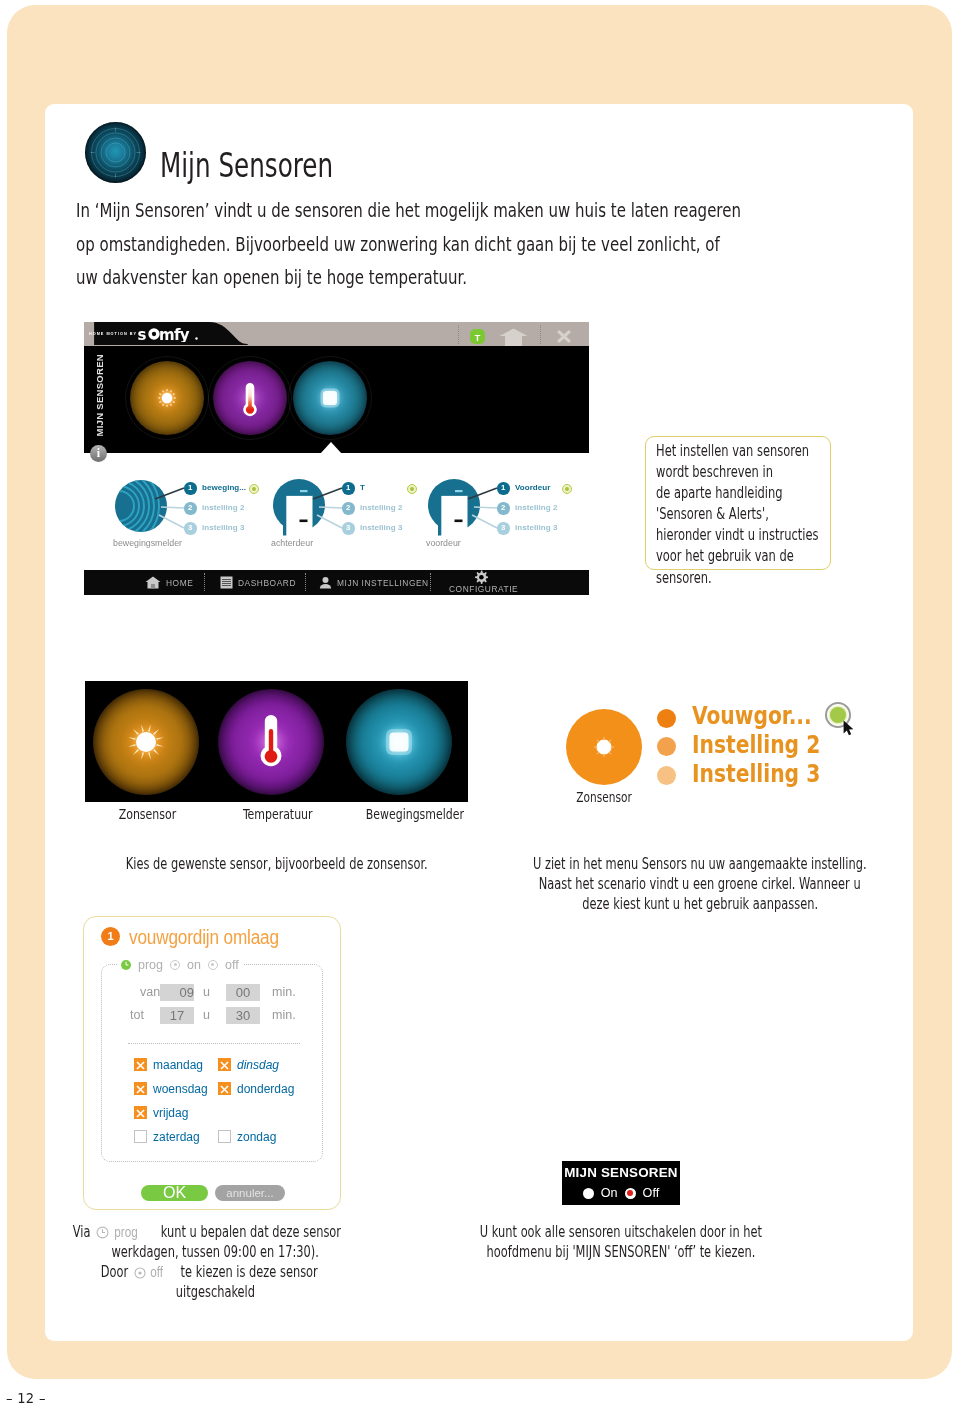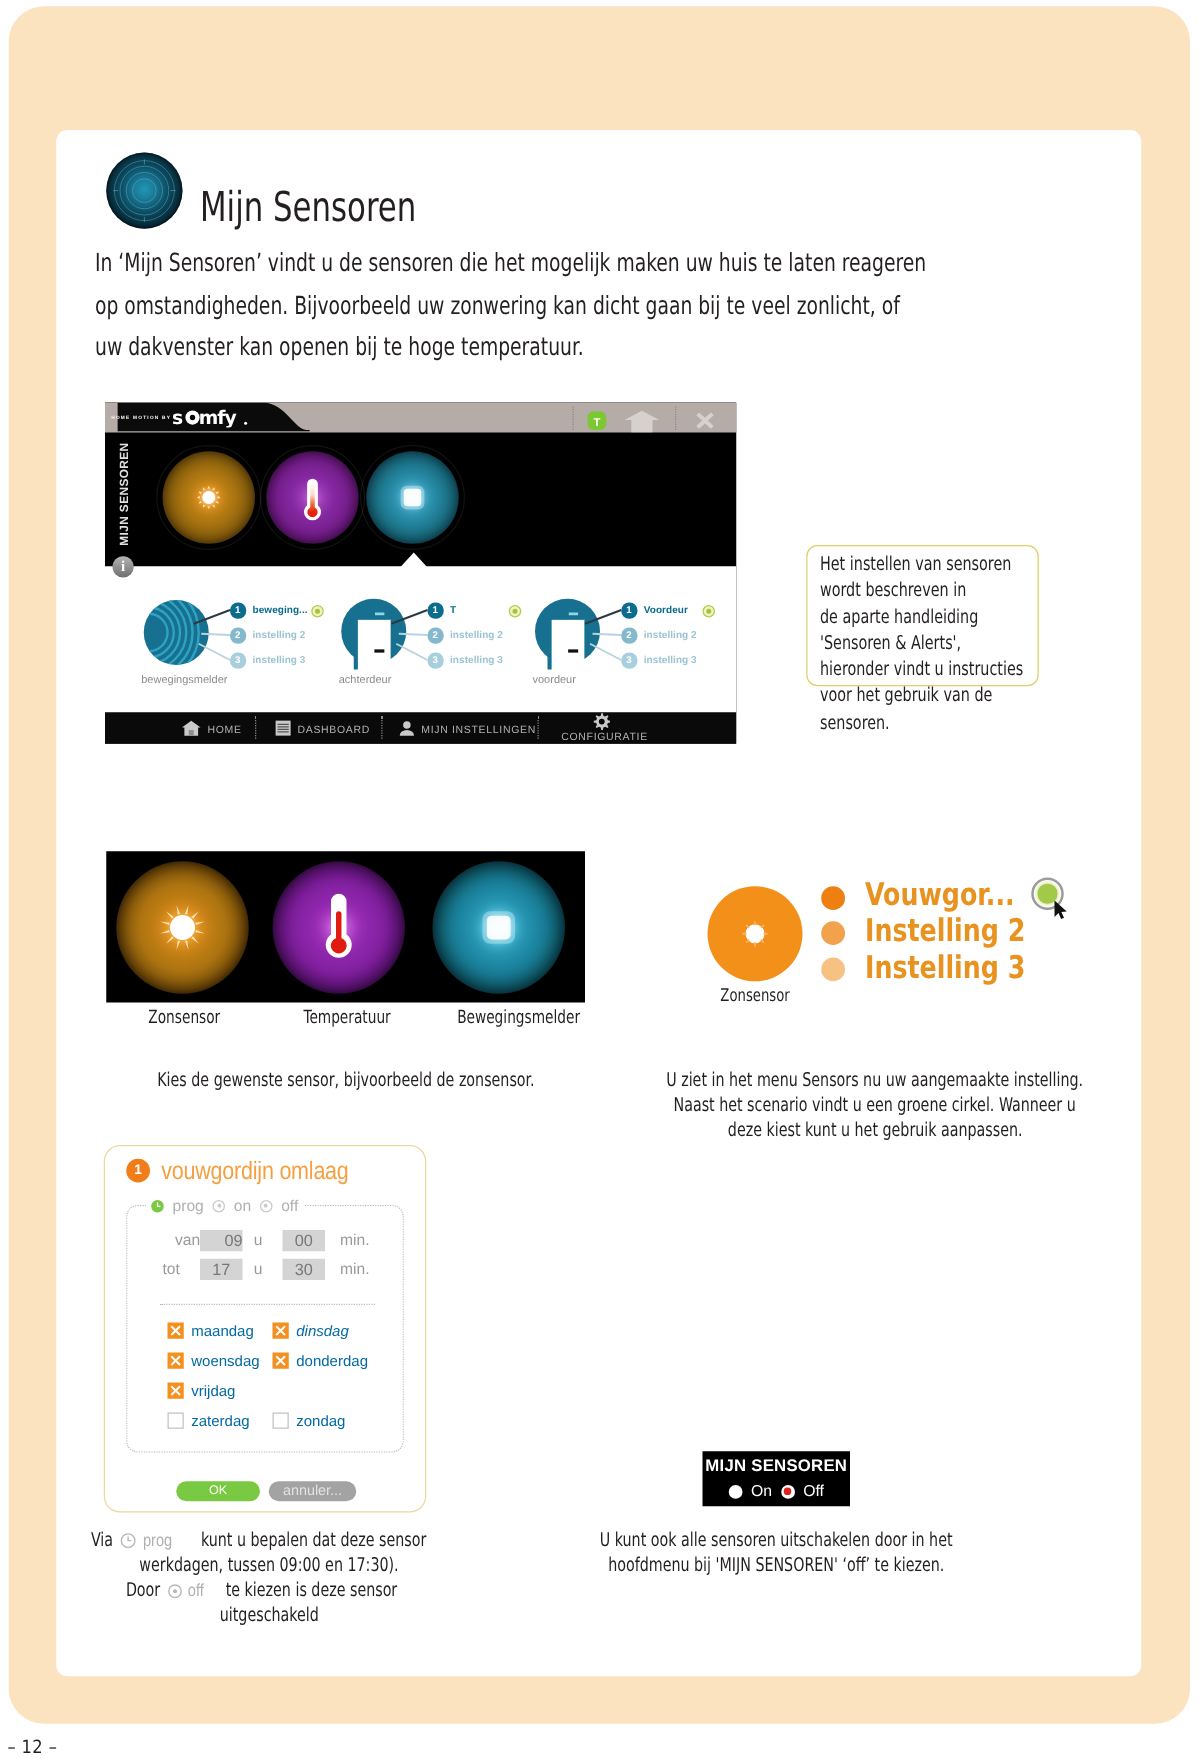--- a/index.html
+++ b/index.html
@@ -44,21 +44,21 @@
   .b1{background:#0b6c8e;}
   .b2{background:#84b9cd;}
   .b3{background:#a8cfdd;}
   .slabel{position:absolute;font-size:8px;white-space:nowrap;letter-spacing:0.05px;}
   .sl1{color:#0b6c8e;font-weight:bold;}
   .sl23{color:#9cc3d2;font-weight:bold;}
   .greendot{position:absolute;width:8px;height:8px;border-radius:50%;border:1.2px solid #b9c948;background:#eef3c4;}
   .greendot::after{content:"";position:absolute;left:1.6px;top:1.6px;width:4.8px;height:4.8px;border-radius:50%;background:#a9c23d;}
 
   
-  .callout{position:absolute;left:645px;top:436px;width:186px;height:113px;border:1.3px solid #e0cf6a;border-radius:9px;box-sizing:border-box;}
+  .callout{position:absolute;left:645px;top:436px;width:186px;height:134px;border:1.3px solid #e0cf6a;border-radius:9px;box-sizing:border-box;}
   .callout-txt{position:absolute;left:10px;top:4px;font-size:15.2px;color:#231f20;line-height:21.1px;}
   .callout-txt > div{transform:scaleX(0.84);transform-origin:left center;white-space:nowrap;}
 
   
   .gallery{position:absolute;left:85px;top:681px;width:383px;height:121px;background:#000;overflow:hidden;}
   .g-glow{position:absolute;width:106px;height:106px;border-radius:50%;top:8px;}
   .g-sun{left:8px;background:radial-gradient(circle,#ffffff 4%,#ffd78e 8%,#f5ae4b 12%,#e6992b 16%,#d78b1d 21%,#ca8317 26%,#c07e14 31%,#b97a12 36%,#b37711 41%,#ac7310 46%,#a06a0e 51%,#90600c 56%,#7a5009 61%,#5f3d07 66%,#432b05 70%,#2a1b03 75%,#150d01 80%,#060300 85%,#000 91%);}
   .g-temp{left:133px;background:radial-gradient(circle,#cc6ddc 7%,#b94fcd 12%,#a93ec2 17%,#9d30b8 22%,#942ab1 27%,#8e26ac 32%,#8a24a8 37%,#8622a4 42%,#81209e 47%,#791c95 52%,#6b1785 57%,#5a1371 62%,#450e57 67%,#2f093c 71%,#1b0522 76%,#0a020e 81%,#000 87%);}
   .g-mot{left:261px;background:radial-gradient(circle,#c4eef8 6%,#8ad7ea 11%,#5cbfd8 16%,#3ba9c6 21%,#2c9bb8 26%,#2492af 31%,#208ca8 36%,#1d86a1 41%,#1a809a 46%,#17778f 51%,#136a7e 56%,#0f5a6a 61%,#0b4553 66%,#073039 71%,#041c22 76%,#010a0d 81%,#000 87%);}
   .g-cap{position:absolute;top:805px;font-size:14.6px;color:#231f20;text-align:center;}
@@ -96,21 +96,21 @@
   .leg-green{width:10px;height:10px;border-radius:50%;background:#7ac943;position:relative;}
   .leg-radio{width:10px;height:10px;border-radius:50%;border:1px solid #c9c9c9;box-sizing:border-box;position:relative;}
   .leg-radio::after{content:"";position:absolute;left:2.5px;top:2.5px;width:3px;height:3px;border-radius:50%;background:#c9c9c9;}
   .fld-lbl{position:absolute;font-size:12.5px;color:#9a9a9a;}
   .fld{position:absolute;width:34px;height:17px;background:#d4d4d4;color:#777;font-size:13px;text-align:center;line-height:17px;}
   .dlg-divider{position:absolute;left:44px;top:126px;width:172px;border-top:1.4px dotted #bdbdbd;}
   .chk{position:absolute;width:13px;height:13px;box-sizing:border-box;}
   .chk-on{background:#f5901e;}
   .chk-off{border:1.4px solid #c2c2c2;background:#fff;}
   .chk-lbl{position:absolute;font-size:12px;color:#0369a1;}
-  .btn-ok{position:absolute;left:57px;top:268px;width:67px;height:16px;border-radius:8px;background:#7ac943;color:#fff;font-size:10px;text-align:center;line-height:16px;}
+  .btn-ok{position:absolute;left:57px;top:268px;width:67px;height:16px;border-radius:8px;background:#7ac943;color:#fff;font-size:16px;text-align:center;line-height:16px;}
   .btn-cancel{position:absolute;left:131px;top:268px;width:70px;height:16px;border-radius:8px;background:#a3a3a3;color:#e2e2e2;font-size:11.5px;text-align:center;line-height:16px;}
 
   
   .onoff{position:absolute;left:562px;top:1161px;width:118px;height:44px;background:#000;font-family:"Liberation Sans",sans-serif;}
   .onoff-title{position:absolute;left:0;top:4px;width:118px;text-align:center;color:#fff;font-size:13.4px;font-weight:bold;letter-spacing:0.2px;}
   .onoff-row{position:absolute;left:0;top:25px;width:118px;display:flex;justify-content:center;align-items:center;gap:7px;}
   .rd{width:11px;height:11px;border-radius:50%;background:#fff;position:relative;}
   .rd-sel::after{content:"";position:absolute;left:2.6px;top:2.6px;width:5.8px;height:5.8px;border-radius:50%;background:#e0201a;}
   .onoff-lbl{color:#fff;font-size:12.6px;}
 </style>

